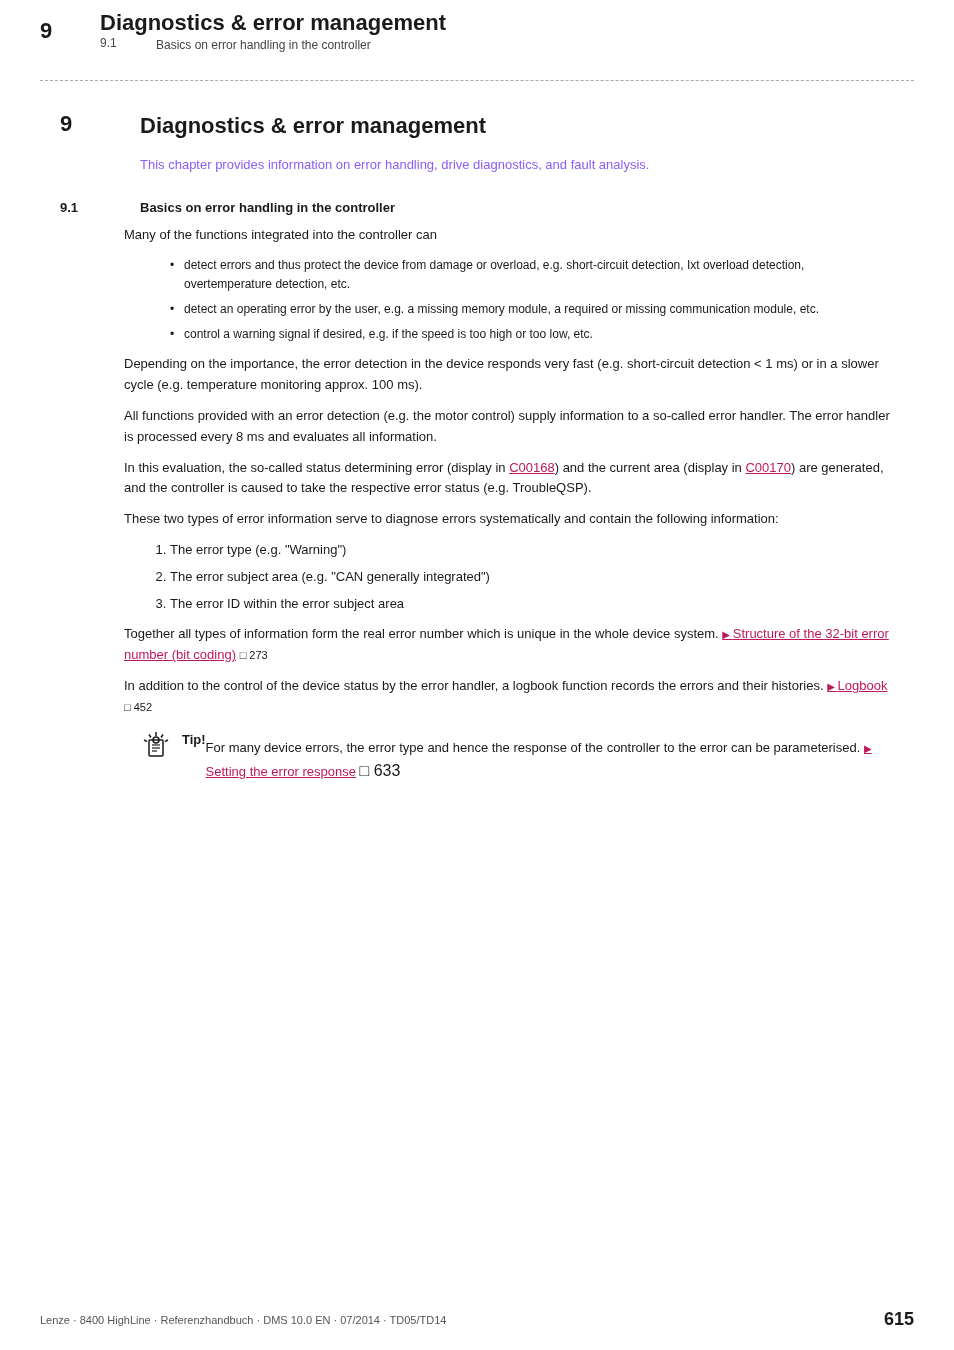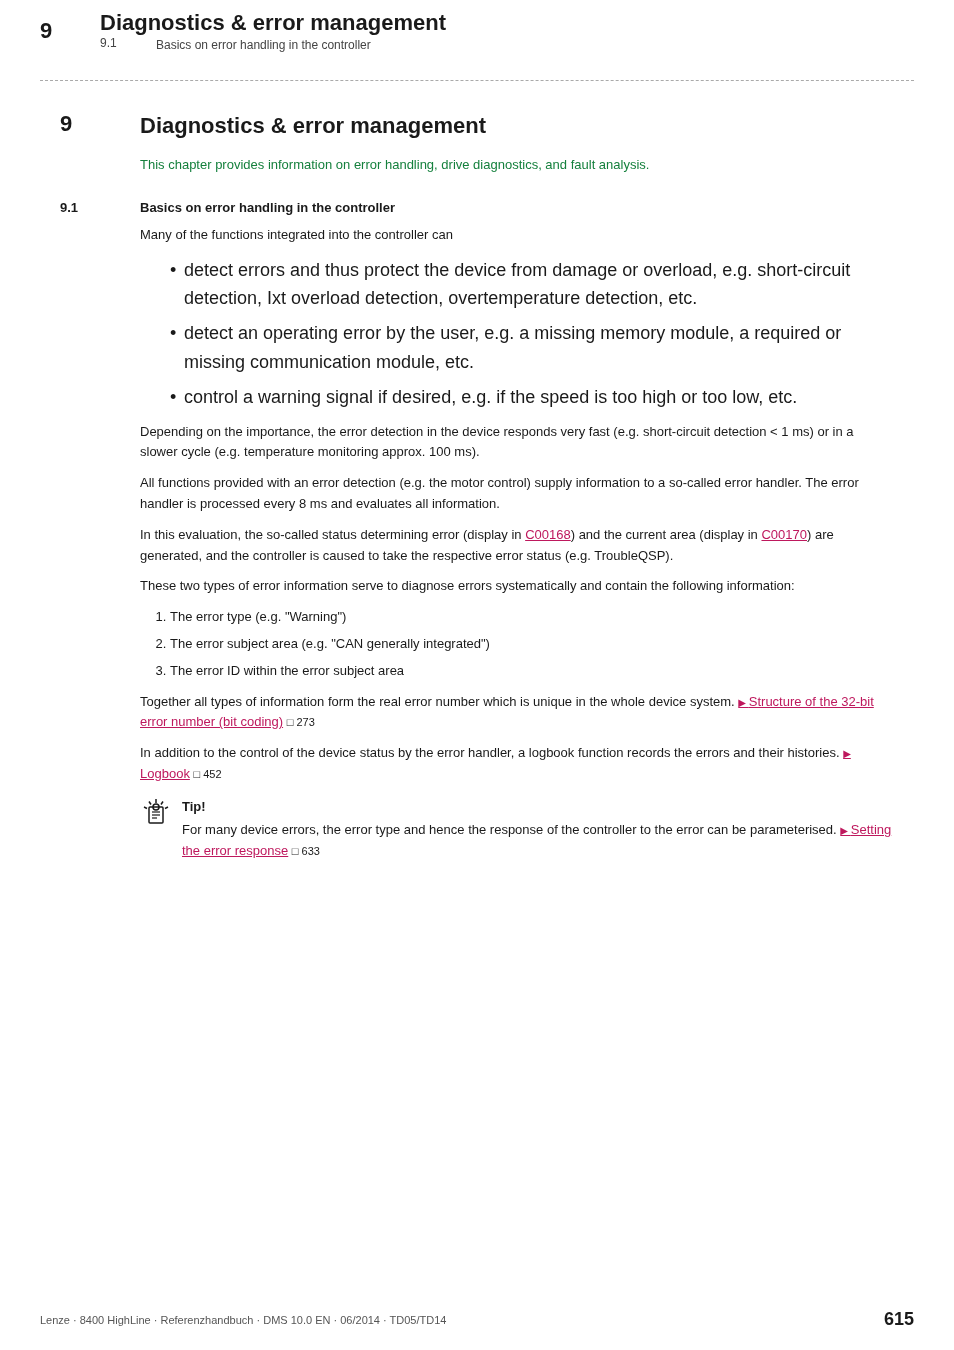--- a/index.html
+++ b/index.html
@@ -84,21 +84,21 @@
     .section-title-large {
       font-size: 22px;
       font-weight: bold;
       color: #1a1a1a;
       padding-top: 2px;
     }
 
     
     .intro-para {
       font-size: 13px;
-      color: #15803d;
+      color: #8b5cf6;
       margin-left: 80px;
       margin-bottom: 24px;
       line-height: 1.6;
     }
 
     
     .sub-heading {
       display: flex;
       align-items: flex-start;
       margin-bottom: 10px;
@@ -112,32 +112,32 @@
     .sub-title {
       font-size: 13px;
       font-weight: bold;
       color: #1a1a1a;
     }
 
     
     .body-text {
       font-size: 13px;
       color: #1a1a1a;
-      margin-left: 80px;
+      margin-left: 64px;
       margin-bottom: 10px;
       line-height: 1.6;
     }
 
     
     .bullet-list {
       margin-left: 110px;
       margin-bottom: 10px;
     }
     .bullet-list li {
-      font-size: 18px;
+      font-size: 12px;
       color: #1a1a1a;
       line-height: 1.6;
       margin-bottom: 6px;
       list-style: none;
       position: relative;
       padding-left: 14px;
     }
     .bullet-list li::before {
       content: "•";
       position: absolute;
@@ -187,21 +187,21 @@
     }
     .tip-content {
       font-size: 13px;
       color: #1a1a1a;
       line-height: 1.6;
       margin-top: 6px;
       margin-left: 0;
     }
     .tip-inner {
       display: flex;
-      flex-direction: column;
+      flex-direction: row;
     }
 
     
     .footer {
       position: absolute;
       bottom: 20px;
       left: 40px;
       right: 40px;
       display: flex;
       justify-content: space-between;
@@ -304,25 +304,25 @@
           <line x1="12" y1="15" x2="20" y2="15" stroke="#1a1a1a" stroke-width="1.2"></line>
           <line x1="12" y1="18" x2="20" y2="18" stroke="#1a1a1a" stroke-width="1.2"></line>
           <line x1="12" y1="21" x2="17" y2="21" stroke="#1a1a1a" stroke-width="1.2"></line>
 
           <circle cx="16" cy="10" r="3" fill="none" stroke="#1a1a1a" stroke-width="1.5"></circle>
         </svg>
       </div>
       <div class="tip-inner">
         <span class="tip-label">Tip!</span>
         <span class="tip-content">
-          <span>For many device errors, the error type and hence the response of the controller to the error can be parameterised. </span><a class="arrow-link" href="#setting-error-response">Setting the error response</a> <span style="font-size:11px;">□ <span>633</span></span>
+          <span>For many device errors, the error type and hence the response of the controller to the error can be parameterised. </span><a class="arrow-link" href="#setting-error-response">Setting the error response</a> <span style="font-size:16px;">□ <span>633</span></span>
         </span>
       </div>
     </div>
 
   </div>
 
   <div class="footer">
-    <span class="footer-left">Lenze · 8400 HighLine · Referenzhandbuch · DMS 10.0 EN · 06/2014 · TD05/TD14</span>
+    <span class="footer-left">Lenze · 8400 HighLine · Referenzhandbuch · DMS 10.0 EN · 07/2014 · TD05/TD14</span>
     <span class="footer-right">615</span>
   </div>
 
 </div>
 
 </body></html>

